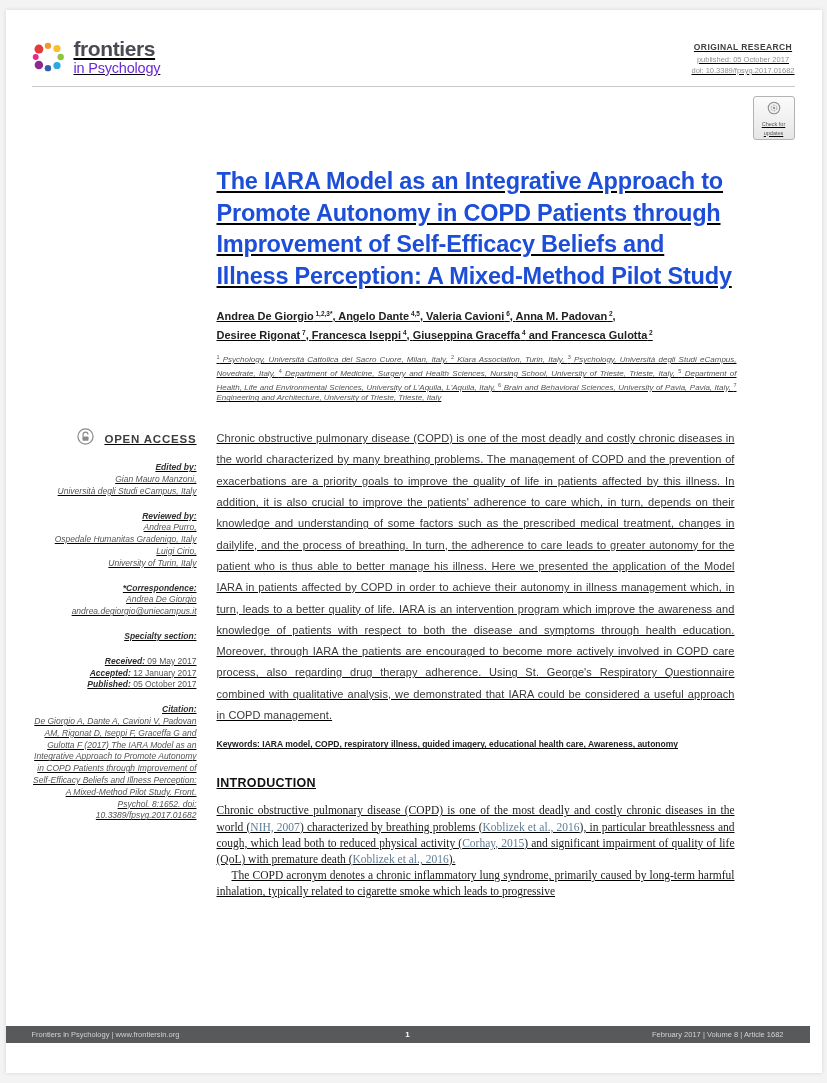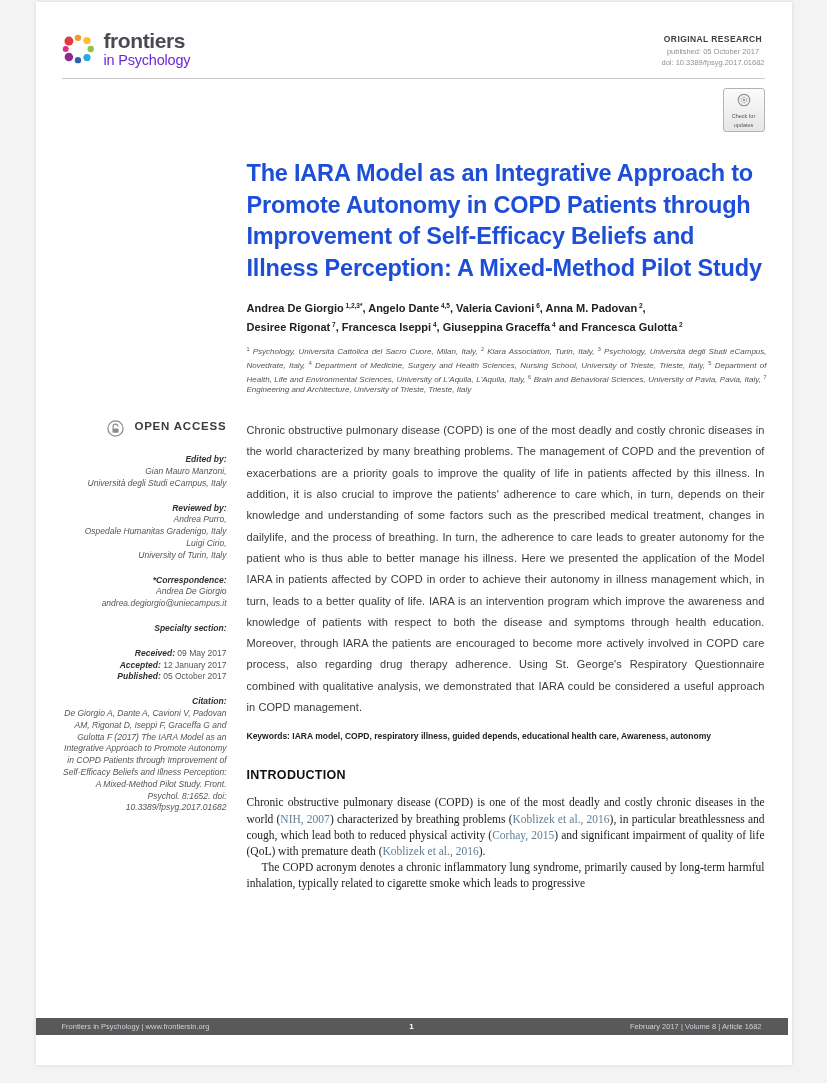--- a/index.html
+++ b/index.html
@@ -5,25 +5,26 @@
   :root { --link-color:#5f7d95; --footer-bg:#58595b; }
   * { margin:0; padding:0; box-sizing:border-box; }
   body {
     width:827px; height:1083px;
     background:#f3f3f3;
     font-family:"Liberation Sans", sans-serif;
     -webkit-font-smoothing:antialiased;
   }
   .page {
     position:relative;
-    width:756px; height:1063px;
-    margin:2px auto;
+    width:816px; height:1063px;
+    margin:10px auto;
     background:#ffffff;
     box-shadow:0 0 4px rgba(0,0,0,.12);
     padding:0 27px 0 26px;
+    text-decoration:underline;
   }
   
   .header-row { display:flex; justify-content:space-between; align-items:flex-start; padding-top:28px; }
   .logo { display:flex; align-items:flex-start; gap:8px; }
   .logo svg { width:34px; height:34px; margin-top:2px; }
   .logo-title { font-size:21px; font-weight:bold; color:#4a4a52; letter-spacing:-0.4px; line-height:22px; }
   .logo-subtitle { font-size:14.5px; color:#6d28d9; letter-spacing:-0.2px; line-height:17px; }
   .header-meta { text-align:center; padding-top:4px; }
   .article-type { font-size:8.5px; font-weight:bold; color:#3f3f3f; letter-spacing:0.4px; }
   .meta-line { font-size:7.5px; color:#919191; margin-top:2.5px; }
@@ -49,21 +50,21 @@
   .authors .seg-sup { font-size:6.5px; vertical-align:4px; letter-spacing:0; }
   .affiliations {
     margin-top:9px; font-size:8px; font-style:italic; color:#555;
     line-height:10.8px; text-align:justify;
   }
   .affiliations .seg-sup { font-size:5.5px; vertical-align:3px; font-style:normal; }
   
   .columns { display:flex; margin-top:24px; }
   .sidebar { width:165px; flex:none; text-align:right; color:#555; }
   .main-col { width:518px; flex:none; margin-left:20px; }
-  .open-access-row { display:flex; justify-content:flex-end; align-items:flex-start; gap:10px; margin-bottom:17px; }
+  .open-access-row { display:flex; justify-content:flex-end; align-items:flex-end; gap:10px; margin-bottom:17px; }
   .open-access-row svg { width:17px; height:17px; }
   .open-access-label { font-size:11.5px; font-weight:bold; color:#3d3d3d; letter-spacing:0.8px; }
   .sb-block { margin-bottom:13px; font-size:8.5px; font-style:italic; line-height:11.8px; }
   .sb-label { font-weight:bold; color:#2f2f2f; }
   .sb-label-inline { font-weight:bold; color:#2f2f2f; font-style:italic; }
   .sb-val { font-style:normal; color:#555; }
   .sb-dates { margin-bottom:13px; font-size:8.5px; line-height:11.8px; }
   .sb-citation-text { color:#555; }
   
   .abstract {
@@ -75,21 +76,21 @@
   .body-para {
     font-family:"Liberation Serif", serif;
     font-size:11.5px; line-height:16.2px; color:#1c1c1c;
     text-align:justify;
   }
   .body-para.first { margin-top:12px; }
   .body-para.indent { text-indent:15px; }
   .seg-link { color:var(--link-color); }
   
   .footer {
-    position:absolute; left:0; right:4px; bottom:30px; height:17px;
+    position:absolute; left:0; right:12px; bottom:30px; height:17px;
     background:var(--footer-bg);
     display:flex; align-items:center; justify-content:space-between;
     padding:0 26px;
     font-size:7.5px; color:#d1d2d4;
   }
   .footer .page-num {
     position:absolute; left:50%; transform:translateX(-50%);
     font-size:8px; font-weight:bold; color:#ffffff;
   }
 </style>
@@ -188,21 +189,21 @@
       </div>
 
       <div class="sb-block">
         <div class="sb-label">Citation:</div>
         <div class="sb-citation-text">De Giorgio A, Dante A, Cavioni V, Padovan AM, Rigonat D, Iseppi F, Graceffa G and Gulotta F (2017) The IARA Model as an Integrative Approach to Promote Autonomy in COPD Patients through Improvement of Self-Efficacy Beliefs and Illness Perception: A Mixed-Method Pilot Study. Front. Psychol. 8:1652. doi: 10.3389/fpsyg.2017.01682</div>
       </div>
     </div>
 
     <div class="main-col">
       <p class="abstract">Chronic obstructive pulmonary disease (COPD) is one of the most deadly and costly chronic diseases in the world characterized by many breathing problems. The management of COPD and the prevention of exacerbations are a priority goals to improve the quality of life in patients affected by this illness. In addition, it is also crucial to improve the patients' adherence to care which, in turn, depends on their knowledge and understanding of some factors such as the prescribed medical treatment, changes in dailylife, and the process of breathing. In turn, the adherence to care leads to greater autonomy for the patient who is thus able to better manage his illness. Here we presented the application of the Model IARA in patients affected by COPD in order to achieve their autonomy in illness management which, in turn, leads to a better quality of life. IARA is an intervention program which improve the awareness and knowledge of patients with respect to both the disease and symptoms through health education. Moreover, through IARA the patients are encouraged to become more actively involved in COPD care process, also regarding drug therapy adherence. Using St. George's Respiratory Questionnaire combined with qualitative analysis, we demonstrated that IARA could be considered a useful approach in COPD management.</p>
-      <p class="keywords">Keywords: IARA model, COPD, respiratory illness, guided depends, educational health care, Awareness, autonomy</p>
+      <p class="keywords">Keywords: IARA model, COPD, respiratory illness, guided imagery, educational health care, Awareness, autonomy</p>
       <h2 class="section-heading">INTRODUCTION</h2>
       <p class="body-para first"><span>Chronic obstructive pulmonary disease (COPD) is one of the most deadly and costly chronic diseases in the world (</span><span class="seg-link">NIH, 2007</span><span>) characterized by breathing problems (</span><span class="seg-link">Koblizek et al., 2016</span><span>), in particular breathlessness and cough, which lead both to reduced physical activity (</span><span class="seg-link">Corhay, 2015</span><span>) and significant impairment of quality of life (QoL) with premature death (</span><span class="seg-link">Koblizek et al., 2016</span><span>).</span></p>
       <p class="body-para indent"><span>The COPD acronym denotes a chronic inflammatory lung syndrome, primarily caused by long-term harmful inhalation, typically related to cigarette smoke which leads to progressive</span></p>
     </div>
   </div>
 
   <div class="footer">
     <span>Frontiers in Psychology | www.frontiersin.org</span>
     <span class="page-num">1</span>
     <span>February 2017 | Volume 8 | Article 1682</span>

